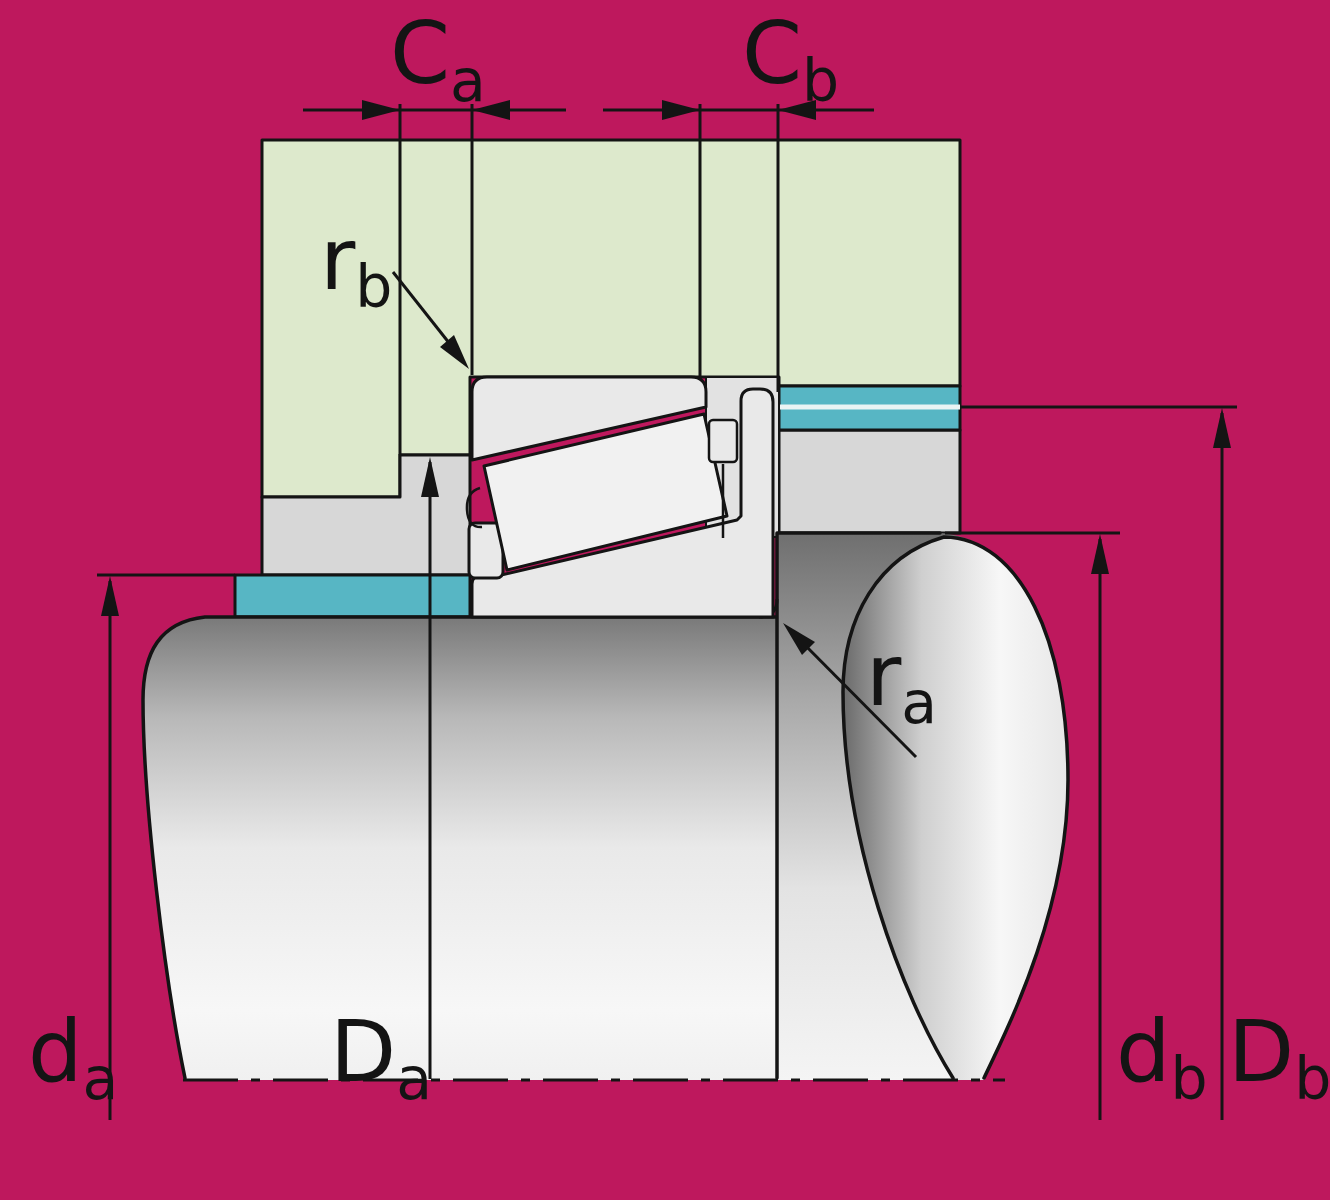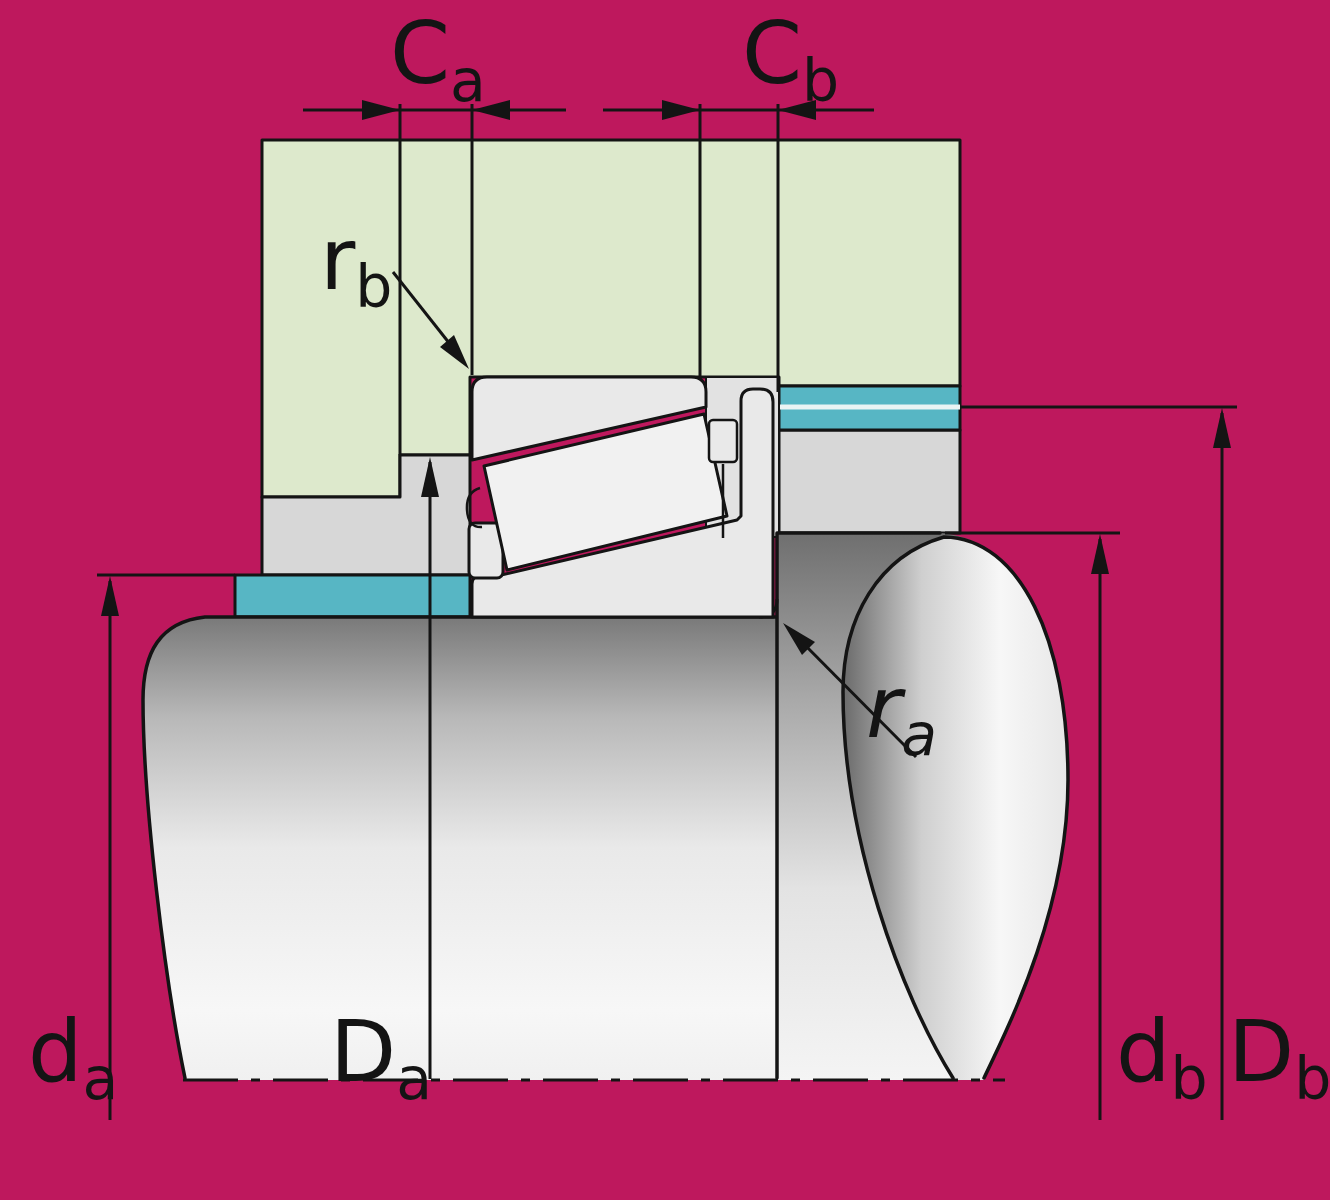--- a/index.html
+++ b/index.html
@@ -130,21 +130,21 @@
     </g>
   </svg>
 
   <div class="labels">
     <span class="dim-label" style="left:390px;top:10px;"><span>C</span><sub>a</sub></span>
 
     <span class="dim-label" style="left:697px;top:10px;margin-left:45px;"><span>C</span><sub>b</sub></span>
 
     <span class="dim-label" style="left:320px;top:168px;margin-top:48px;"><span>r</span><sub>b</sub></span>
 
-    <span class="dim-label" style="left:866px;top:664px;font-style:italic;"><span>r</span><sub>a</sub></span>
+    <span class="dim-label" style="left:866px;top:632px;"><span>r</span><sub>a</sub></span>
 
     <span class="dim-label" style="left:28px;top:1008px;"><span>d</span><sub>a</sub></span>
 
     <span class="dim-label" style="left:330px;top:1008px;"><span>D</span><sub>a</sub></span>
 
     <span class="dim-label" style="left:1116px;top:1008px;"><span>d</span><sub>b</sub></span>
 
     <span class="dim-label" style="left:1228px;top:1008px;"><span>D</span><sub>b</sub></span>
   </div>
 

